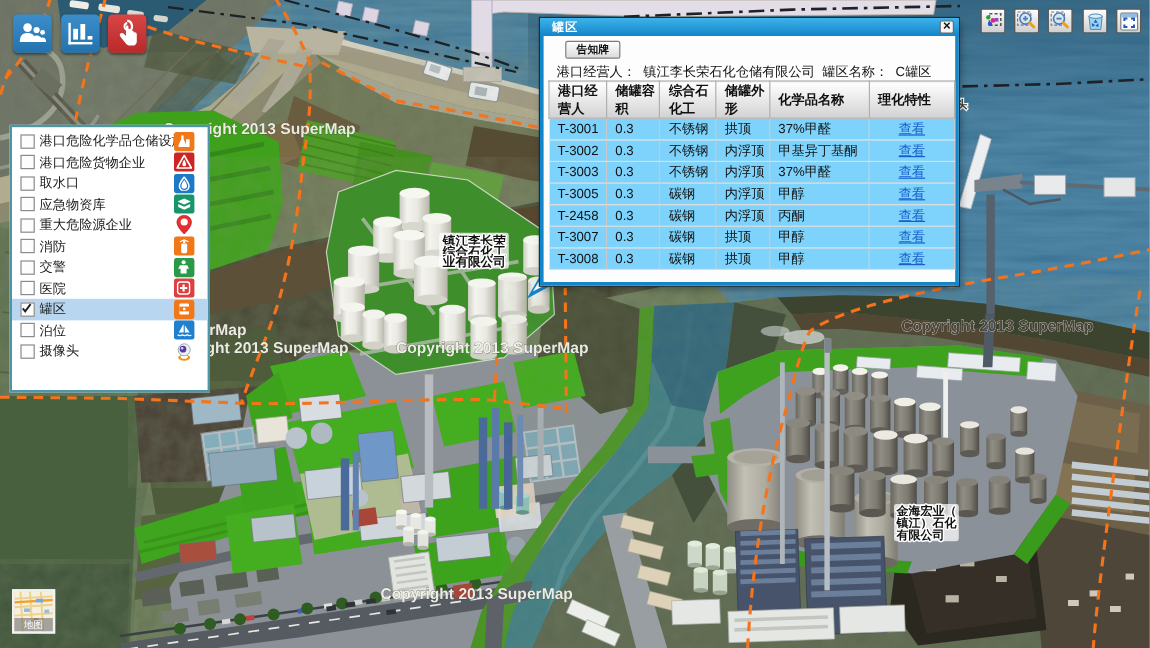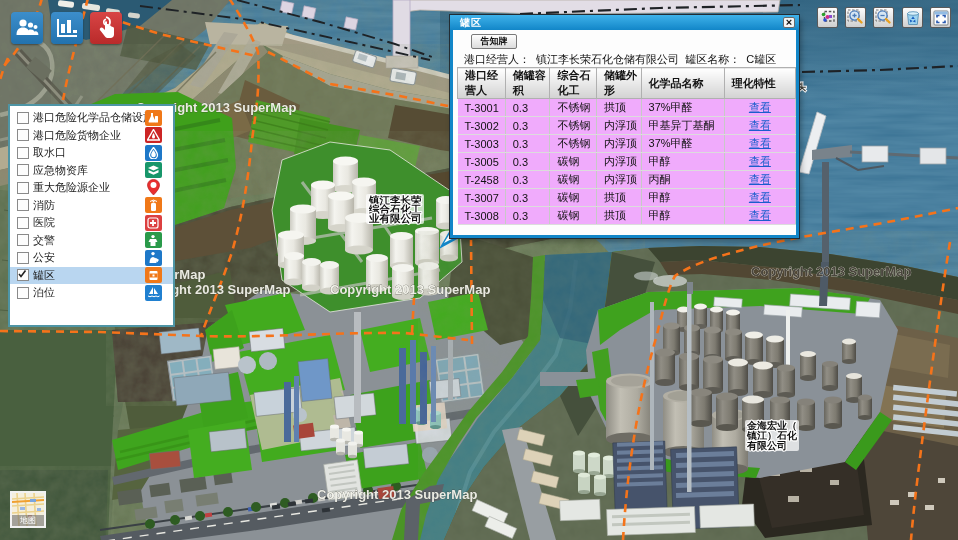--- a/index.html
+++ b/index.html
@@ -16,21 +16,21 @@
 #panel .ico{position:absolute;right:11px;top:0;width:18px;height:17.5px;display:flex;align-items:center;justify-content:center;}
 .isq{width:17px;height:16px;border-radius:2px;display:flex;align-items:center;justify-content:center;color:#fff;}
 #popup{position:absolute;left:450px;top:15px;width:349px;height:223px;background:#fdfdfd;border:3px solid #1286c8;border-top:none;box-shadow:0 0 0 1px #222c33, 2px 3px 6px rgba(0,0,0,.35);box-sizing:border-box;}
 #popup .tbar{height:15px;background:linear-gradient(#3fb2ea,#1286c8);display:flex;align-items:center;margin:0 -3px;padding:0 3px;position:relative;}
 #popup .tbar .ttl{color:#fff;font-size:10px;font-weight:bold;margin-left:7px;letter-spacing:1px;}
 #popup .xbtn{position:absolute;right:4px;top:2px;width:12px;height:11px;background:#f4f4f4;border:1px solid #6a6a6a;border-radius:2px;color:#111;font-size:11px;font-weight:bold;line-height:9px;text-align:center;box-sizing:border-box;}
 #popup .inform{position:absolute;left:18px;top:19px;width:44px;height:13px;border:1px solid #7a7a7a;border-radius:2px;background:linear-gradient(#fefefe,#dcdcdc);font-size:9px;font-weight:bold;color:#111;text-align:center;line-height:12px;}
 #popup .info{position:absolute;left:11px;top:37px;font-size:11px;font-weight:normal;color:#111;white-space:nowrap;}
 #popup table{position:absolute;left:4px;top:52px;border-collapse:collapse;table-layout:fixed;font-size:11px;color:#111;}
 #popup th{font-weight:bold;text-align:left;background:linear-gradient(#ffffff,#d2d2d2);border:1px solid #b0b0b0;height:16px;padding:0 0 0 7px;}
-#popup td{border-right:1px solid #c8c8c8;border-bottom:1px solid #dcdcdc;height:17px;padding:0 0 0 7px;background:#f0abfc;margin-left:36px;}
+#popup td{border-right:1px solid #c8c8c8;border-bottom:1px solid #dcdcdc;height:17px;padding:0 0 0 7px;background:#7dd3fc;margin-left:36px;}
 #popup td.lnk{text-align:center;padding:0;}
 #popup td.lnk span{color:#1a5ecc;text-decoration:underline;font-weight:normal;}
 #toolbar{position:absolute;left:817px;top:7px;height:21px;}
 .tbtn{position:absolute;top:0;width:21px;height:21px;background:linear-gradient(#fdfdfd,#cfcfcf);border:1px solid #5a5a5a;border-radius:2px;box-sizing:border-box;display:flex;align-items:center;justify-content:center;}
 #minimap{position:absolute;left:10px;top:491px;width:36px;height:37px;background:#e8e0c8;border:2px solid #f2f2f2;box-sizing:border-box;}
 #minimap .cap{position:absolute;left:0;bottom:0;width:100%;height:11px;background:rgba(110,110,110,.6);color:#fff;font-size:8px;text-align:center;line-height:11px;margin-top:39px;}
 </style>
 </head>
 <body>
 <div id="stage">
@@ -885,51 +885,38 @@
             <svg width="11" height="13" viewBox="0 0 11 13">
               <rect x="3" y="4" width="5" height="8" rx="1.2" fill="#fff"></rect>
               <rect x="4.6" y="1.5" width="1.8" height="2" fill="#fff"></rect>
               <path d="M2,2.5 L5.5,1 L9,2.5" stroke="#fff" stroke-width="1" fill="none"></path>
             </svg>
           </span>
         </span>
       </div>
 <div class="row">
         <span class="cb"></span>
-        <span class="lbl">医院</span>
-        <span class="ico">
-          <span class="isq" style="background:#dc4040">
-            <svg width="12" height="12" viewBox="0 0 12 12">
-              <rect x="1" y="1" width="10" height="10" rx="2" fill="none" stroke="#fff" stroke-width="1.2"></rect>
-              <path d="M6,3 L6,9 M3,6 L9,6" stroke="#fff" stroke-width="1.8"></path>
-            </svg>
-          </span>
-        </span>
-      </div>
-<div class="row">
-        <span class="cb"></span>
         <span class="lbl">交警</span>
         <span class="ico">
           <span class="isq" style="background:#2a9a4a">
             <svg width="12" height="13" viewBox="0 0 12 13">
               <circle cx="6" cy="2.6" r="1.7" fill="#fff"></circle>
               <path d="M3,5 L9,5 L10.5,8 L8.5,8 L8.5,12 L3.5,12 L3.5,8 L1.5,8 Z" fill="#fff"></path>
             </svg>
           </span>
         </span>
       </div>
 <div class="row">
         <span class="cb"></span>
-        <span class="lbl">公安</span>
+        <span class="lbl">医院</span>
         <span class="ico">
-          <span class="isq" style="background:#1e78c8">
-            <svg width="12" height="13" viewBox="0 0 12 13">
-              <circle cx="6" cy="2.6" r="1.7" fill="#fff"></circle>
-              <path d="M2.5,12 C2.5,8 4,6 6,6 C8,6 9.5,8 9.5,12 Z" fill="#fff"></path>
-              <rect x="7.5" y="7.5" width="4" height="3" rx="0.5" fill="#fff" transform="rotate(30 9.5 9)"></rect>
+          <span class="isq" style="background:#dc4040">
+            <svg width="12" height="12" viewBox="0 0 12 12">
+              <rect x="1" y="1" width="10" height="10" rx="2" fill="none" stroke="#fff" stroke-width="1.2"></rect>
+              <path d="M6,3 L6,9 M3,6 L9,6" stroke="#fff" stroke-width="1.8"></path>
             </svg>
           </span>
         </span>
       </div>
 <div class="row sel">
         <span class="cb">
           <svg width="10" height="10" viewBox="0 0 10 10" style="position:absolute;left:-1px;top:-1px">
             <path d="M2,5 L4,7.5 L8.5,1.5" stroke="#222" stroke-width="1.6" fill="none"></path>
           </svg>
         </span>
@@ -948,20 +935,33 @@
         <span class="cb"></span>
         <span class="lbl">泊位</span>
         <span class="ico">
           <span class="isq" style="background:#2080d0">
             <svg width="13" height="13" viewBox="0 0 13 13">
               <path d="M6,1 L6,8 L2,8 Z" fill="#fff"></path>
               <path d="M7,2 L7,8 L11,8 Z" fill="#fff"></path>
               <path d="M1,10 Q3,11.5 5,10 Q7,11.5 9,10 Q11,11.5 12.5,10" stroke="#fff" stroke-width="1" fill="none"></path>
             </svg>
           </span>
+        </span>
+      </div>
+<div class="row">
+        <span class="cb"></span>
+        <span class="lbl">摄像头</span>
+        <span class="ico">
+          <svg width="15" height="16" viewBox="0 0 15 16">
+            <ellipse cx="7.5" cy="13" rx="5" ry="2.6" fill="#f09018"></ellipse>
+            <ellipse cx="7.5" cy="12.4" rx="3" ry="1.5" fill="#fff"></ellipse>
+            <circle cx="7.5" cy="6.5" r="5" fill="#eef2f6" stroke="#9aa8b4" stroke-width="0.8"></circle>
+            <circle cx="6.5" cy="6" r="2.8" fill="#5a3c9e"></circle>
+            <circle cx="5.8" cy="5.2" r="1" fill="#cfd8ff"></circle>
+          </svg>
         </span>
       </div>
 </div>
 
 <div id="popup">
 <div class="tbar">
         <span class="ttl">罐区</span>
         <span class="xbtn">×</span>
       </div>
 <div class="inform">告知牌</div>

